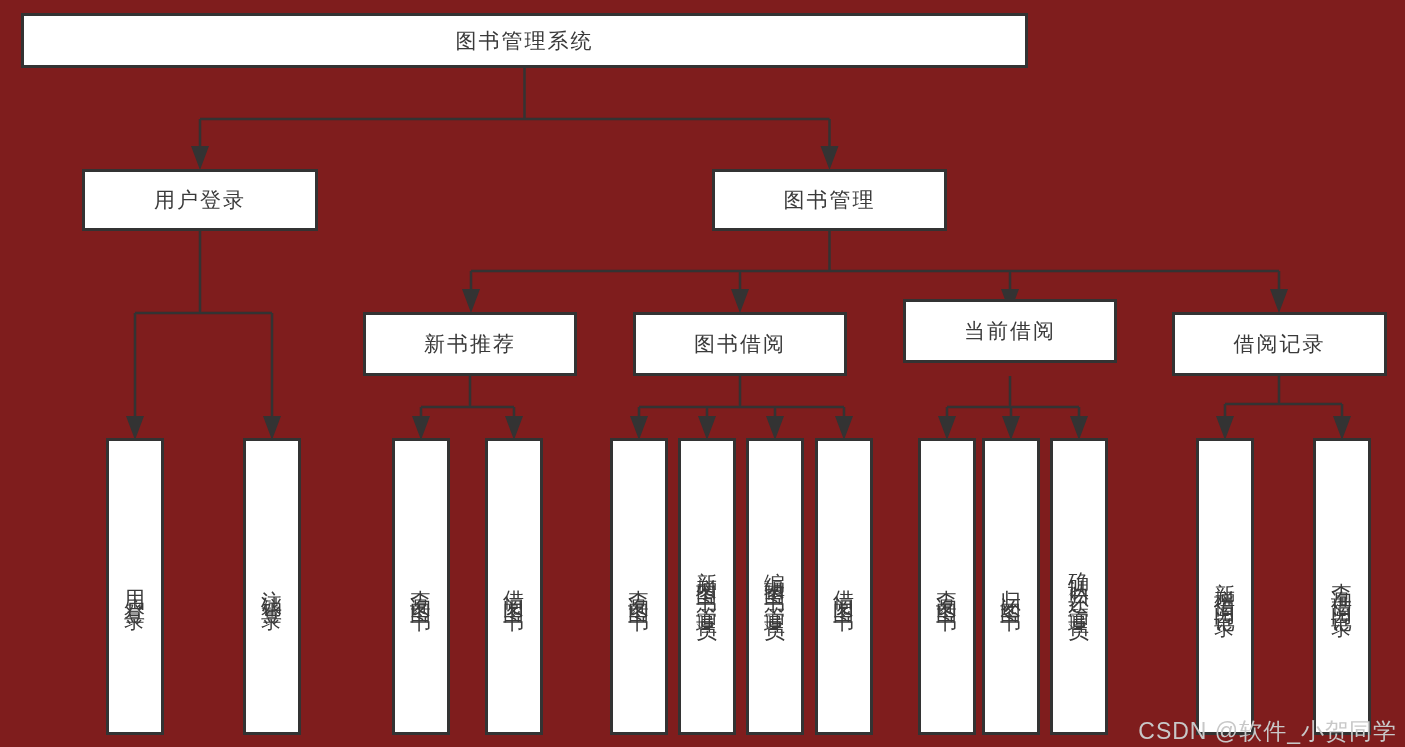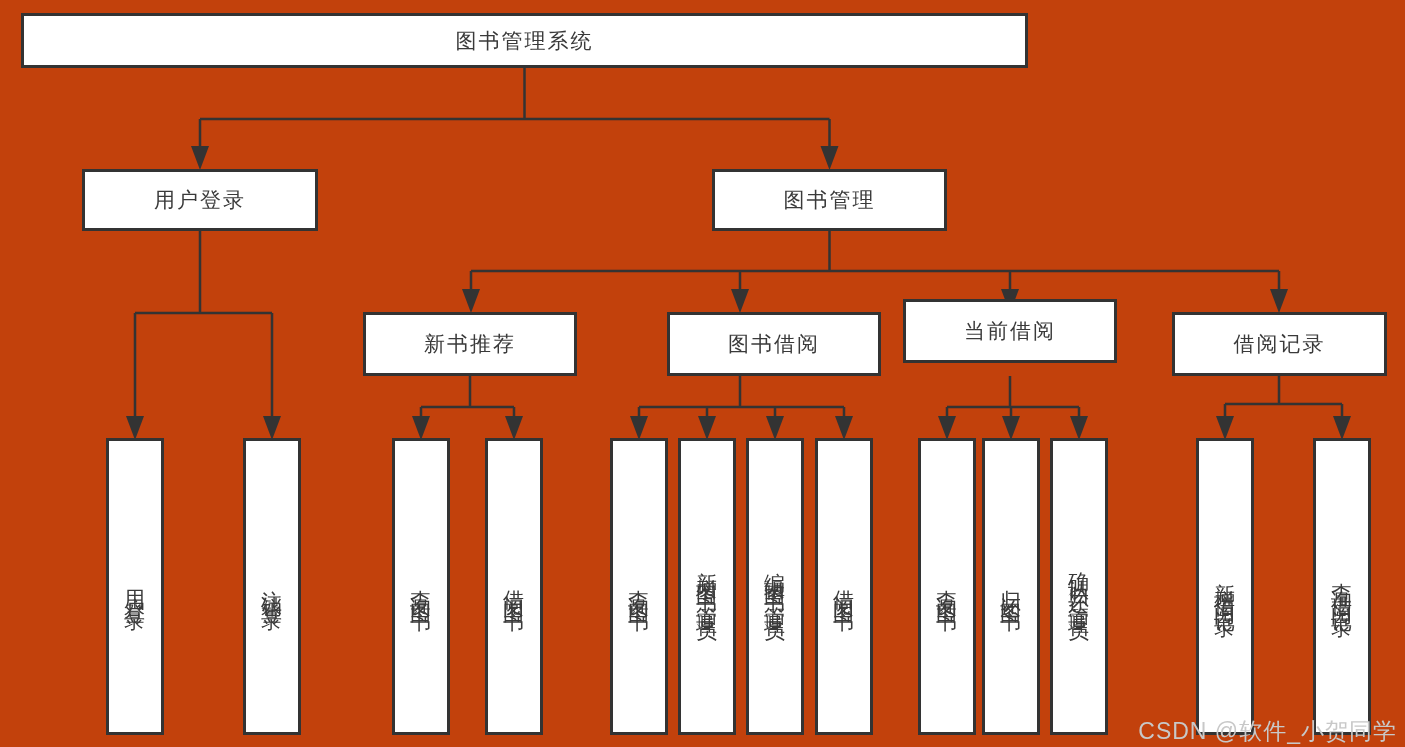--- a/index.html
+++ b/index.html
@@ -10,21 +10,21 @@
   body {
     width: 1405px;
     height: 747px;
     overflow: hidden;
     font-family: "Liberation Sans", "DejaVu Sans", sans-serif;
   }
   .canvas {
     position: relative;
     width: 1405px;
     height: 747px;
-    background: #c2410c;
+    background: #7f1d1d;
   }
   .connectors {
     position: absolute;
     left: 0; top: 0;
     width: 1405px;
     height: 747px;
     z-index: 0;
   }
   .ln {
     fill: none;
@@ -123,21 +123,21 @@
   <div class="box" style="left:82px; top:169px; width:236px; height:62px;">
     <span class="hlabel">用户登录</span>
   </div>
   <div class="box" style="left:363px; top:312px; width:214px; height:64px;">
     <span class="hlabel">新书推荐</span>
   </div>
 
   <div class="box" style="left:712px; top:169px; width:235px; height:62px;">
     <span class="hlabel">图书管理</span>
   </div>
-  <div class="box" style="left:667px; top:312px; width:214px; height:64px;">
+  <div class="box" style="left:633px; top:312px; width:214px; height:64px;">
     <span class="hlabel">图书借阅</span>
   </div>
   <div class="box" style="left:903px; top:292px; width:214px; height:64px;margin-top:7px;">
     <span class="hlabel">当前借阅</span>
   </div>
   <div class="box" style="left:1172px; top:312px; width:215px; height:64px;">
     <span class="hlabel">借阅记录</span>
   </div>
 
   <div class="box" style="left:106px; top:438px; width:58px; height:297px;">

